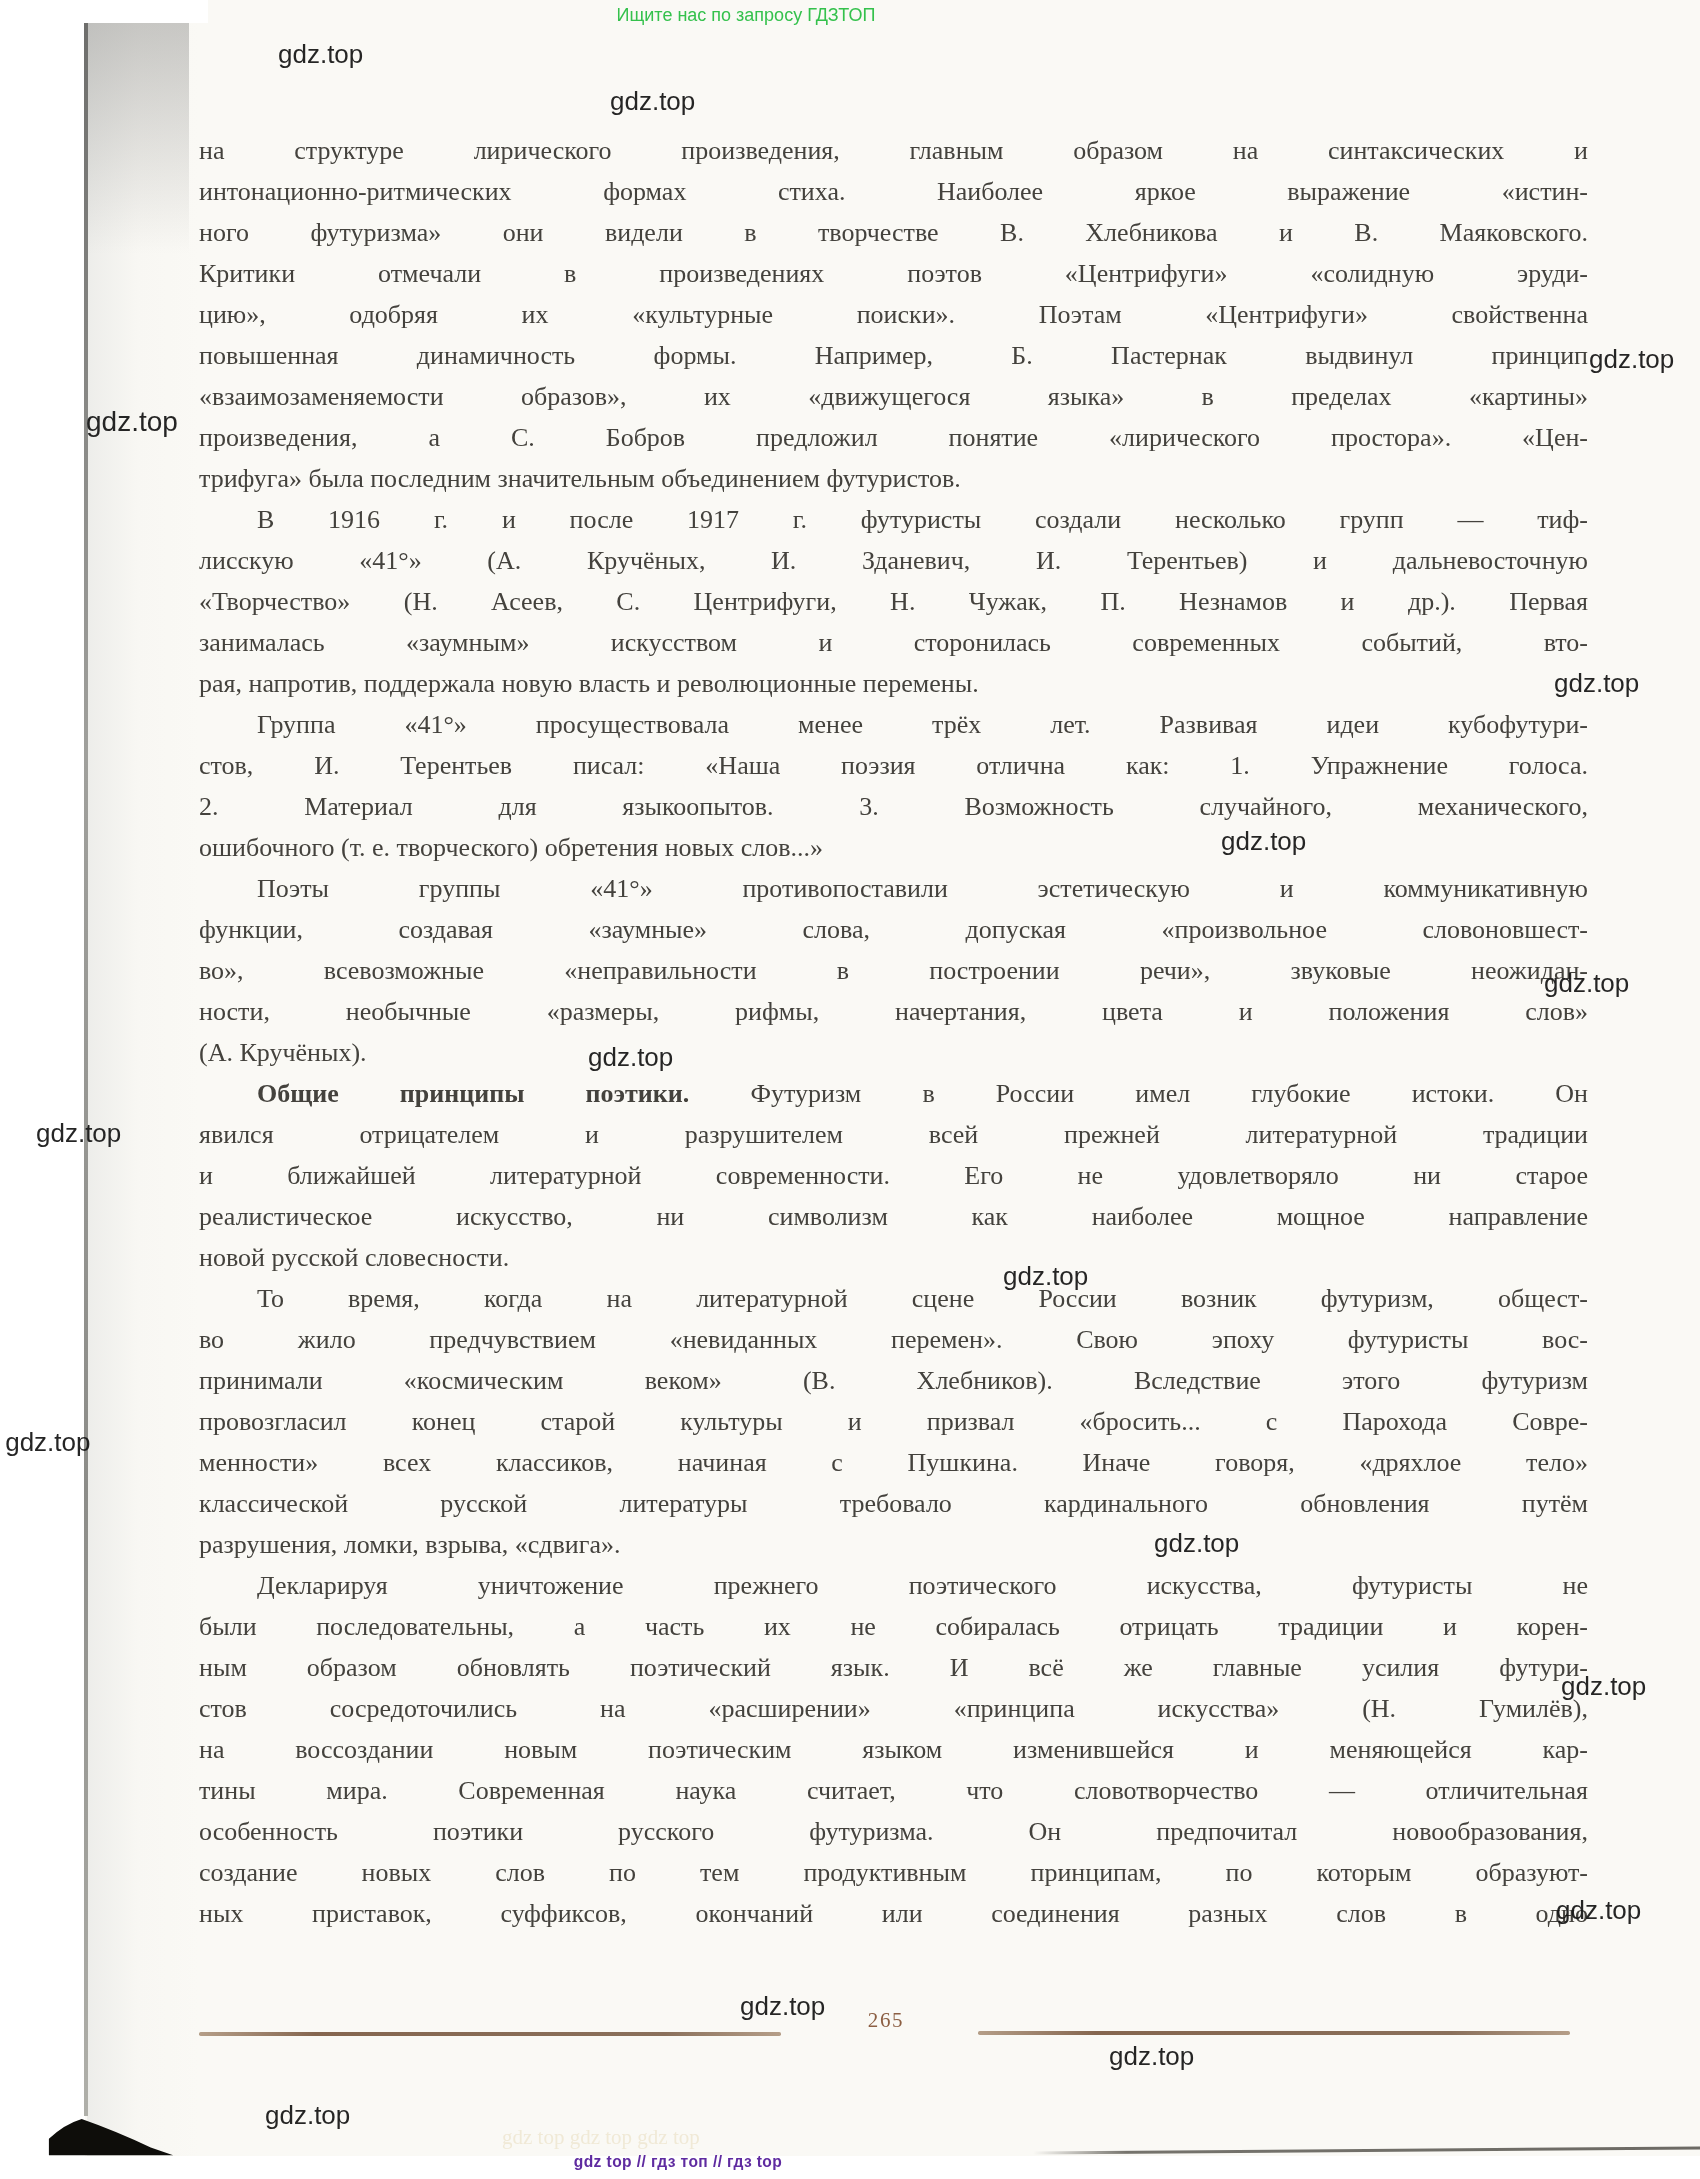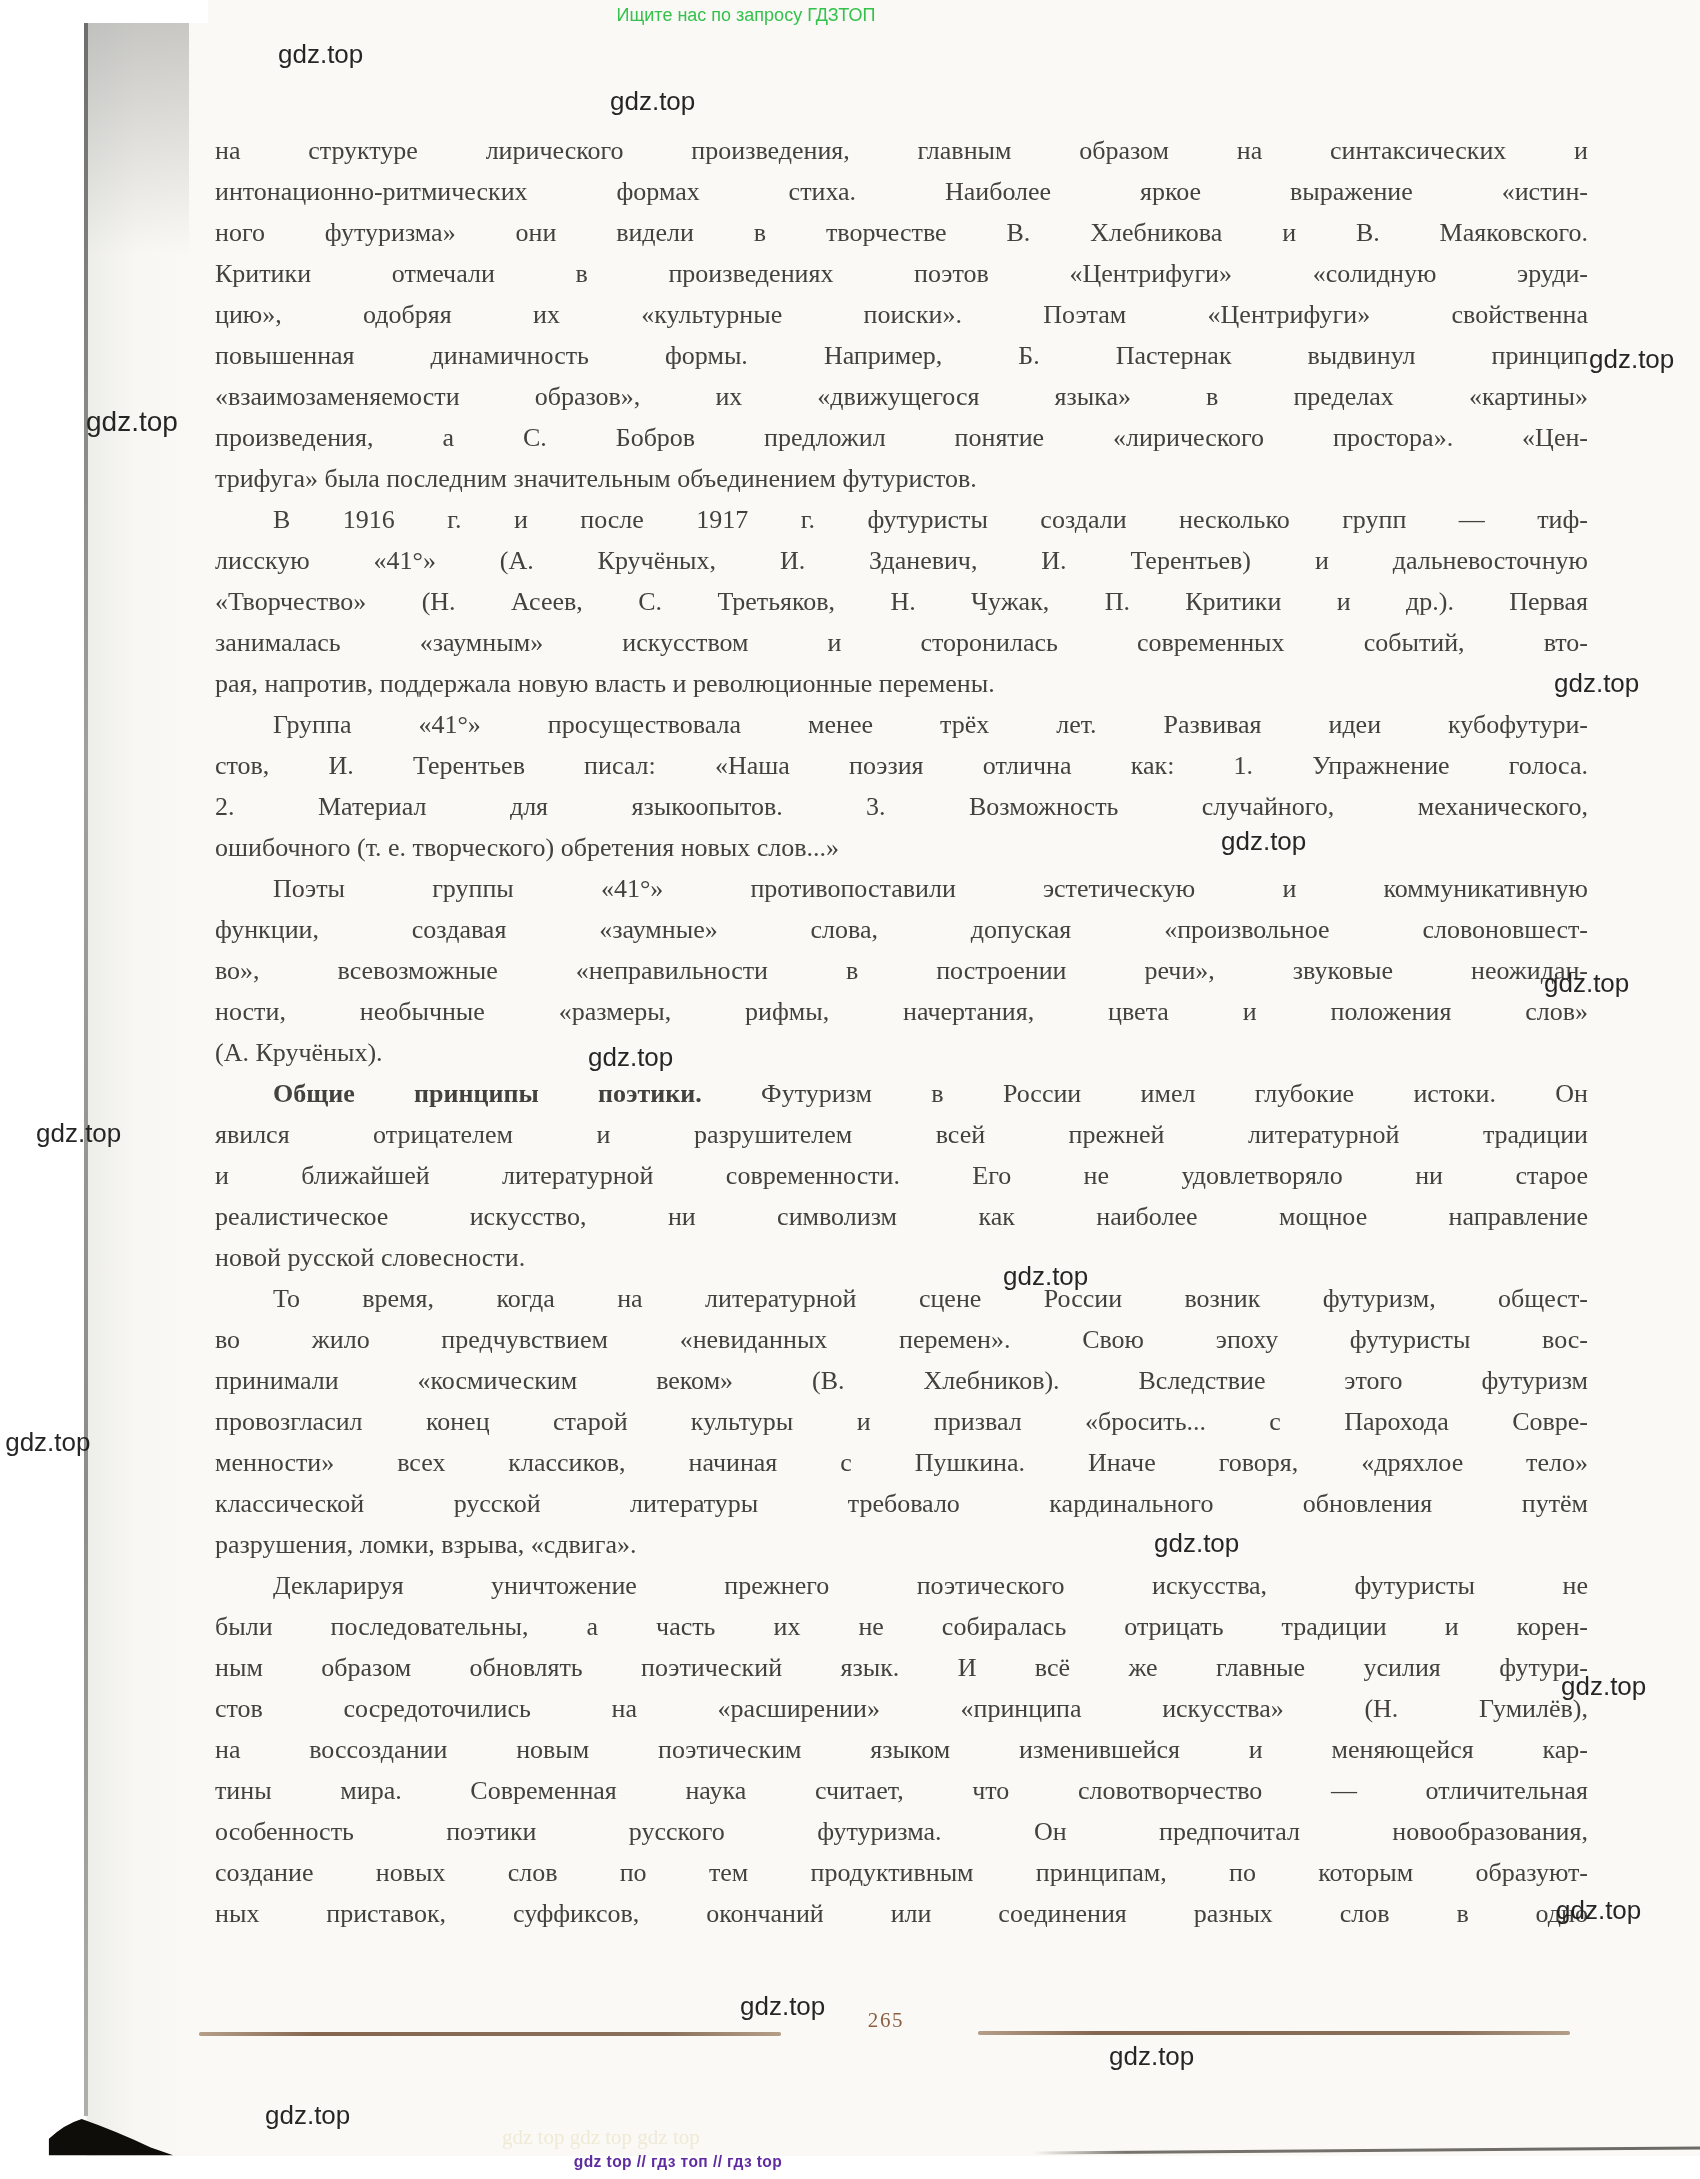--- a/index.html
+++ b/index.html
@@ -24,21 +24,21 @@
   .edge-bottom-right{position:absolute;left:1033px;top:2149px;width:667px;height:2.6px;
     background:linear-gradient(90deg,rgba(117,115,108,0),#75736c 14%,#6c6a64);
     transform:rotate(-0.45deg);}
   
   #text-block{
     position:absolute;left:199px;top:130px;width:1389px;
     font-size:26px;line-height:41px;color:#44423d;
     text-align:justify;text-justify:inter-word;
   }
   .para{margin:0;}
-  .ln{height:41px;overflow:visible;text-align:justify;text-align-last:justify;margin-left:16px;}
+  .ln{height:41px;overflow:visible;text-align:justify;text-align-last:justify;}
   .ln.last{text-align-last:left;}
   .ln.first{text-indent:58px;}
   .lead{font-weight:bold;}
   
   .rule{position:absolute;height:3.5px;border-radius:1.7px;}
   .rule-left{left:199px;top:2032px;width:582px;
     background:linear-gradient(90deg,#b59e88,#85664f 20%,#8a705b 80%,#b59e88);}
   .rule-right{left:978px;top:2031px;width:592px;
     background:linear-gradient(90deg,#b59e88,#85664f 20%,#8a705b 80%,#b59e88);}
   .page-number{position:absolute;left:830px;top:2008px;width:112px;text-align:center;
@@ -73,21 +73,21 @@
       <div class="ln">Критики отмечали в произведениях поэтов «Центрифуги» «солидную эруди-</div>
       <div class="ln">цию», одобряя их «культурные поиски». Поэтам «Центрифуги» свойственна</div>
       <div class="ln">повышенная динамичность формы. Например, Б. Пастернак выдвинул принцип</div>
       <div class="ln">«взаимозаменяемости образов», их «движущегося языка» в пределах «картины»</div>
       <div class="ln">произведения, а С. Бобров предложил понятие «лирического простора». «Цен-</div>
       <div class="ln last">трифуга» была последним значительным объединением футуристов.</div>
     </div>
     <div class="para">
       <div class="ln first">В 1916 г. и после 1917 г. футуристы создали несколько групп — тиф-</div>
       <div class="ln">лисскую «41°» (А. Кручёных, И. Зданевич, И. Терентьев) и дальневосточную</div>
-      <div class="ln">«Творчество» (Н. Асеев, С. Третьяков, Н. Чужак, П. Критики и др.). Первая</div>
+      <div class="ln">«Творчество» (Н. Асеев, С. Центрифуги, Н. Чужак, П. Незнамов и др.). Первая</div>
       <div class="ln">занималась «заумным» искусством и сторонилась современных событий, вто-</div>
       <div class="ln last">рая, напротив, поддержала новую власть и революционные перемены.</div>
     </div>
     <div class="para">
       <div class="ln first">Группа «41°» просуществовала менее трёх лет. Развивая идеи кубофутури-</div>
       <div class="ln">стов, И. Терентьев писал: «Наша поэзия отлична как: 1. Упражнение голоса.</div>
       <div class="ln">2. Материал для языкоопытов. 3. Возможность случайного, механического,</div>
       <div class="ln last">ошибочного (т. е. творческого) обретения новых слов...»</div>
     </div>
     <div class="para">

